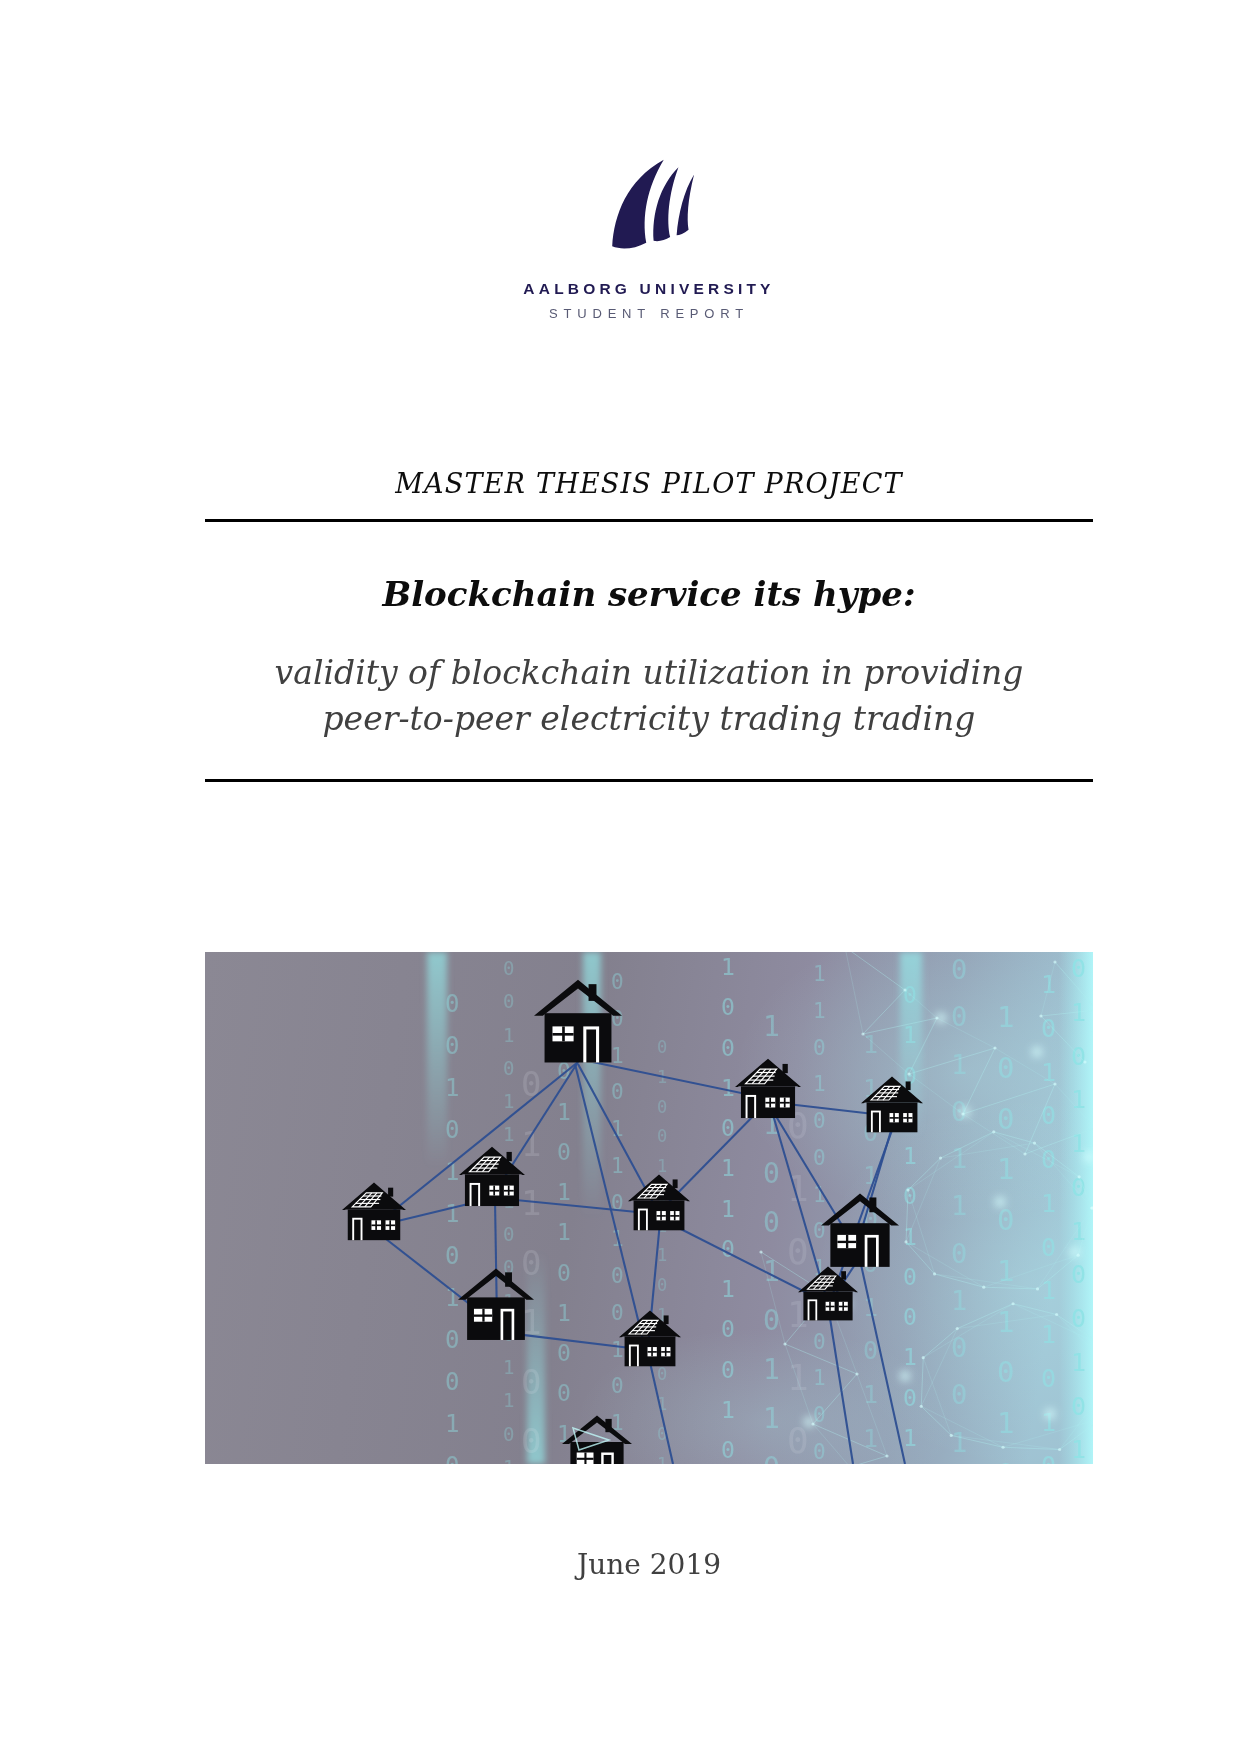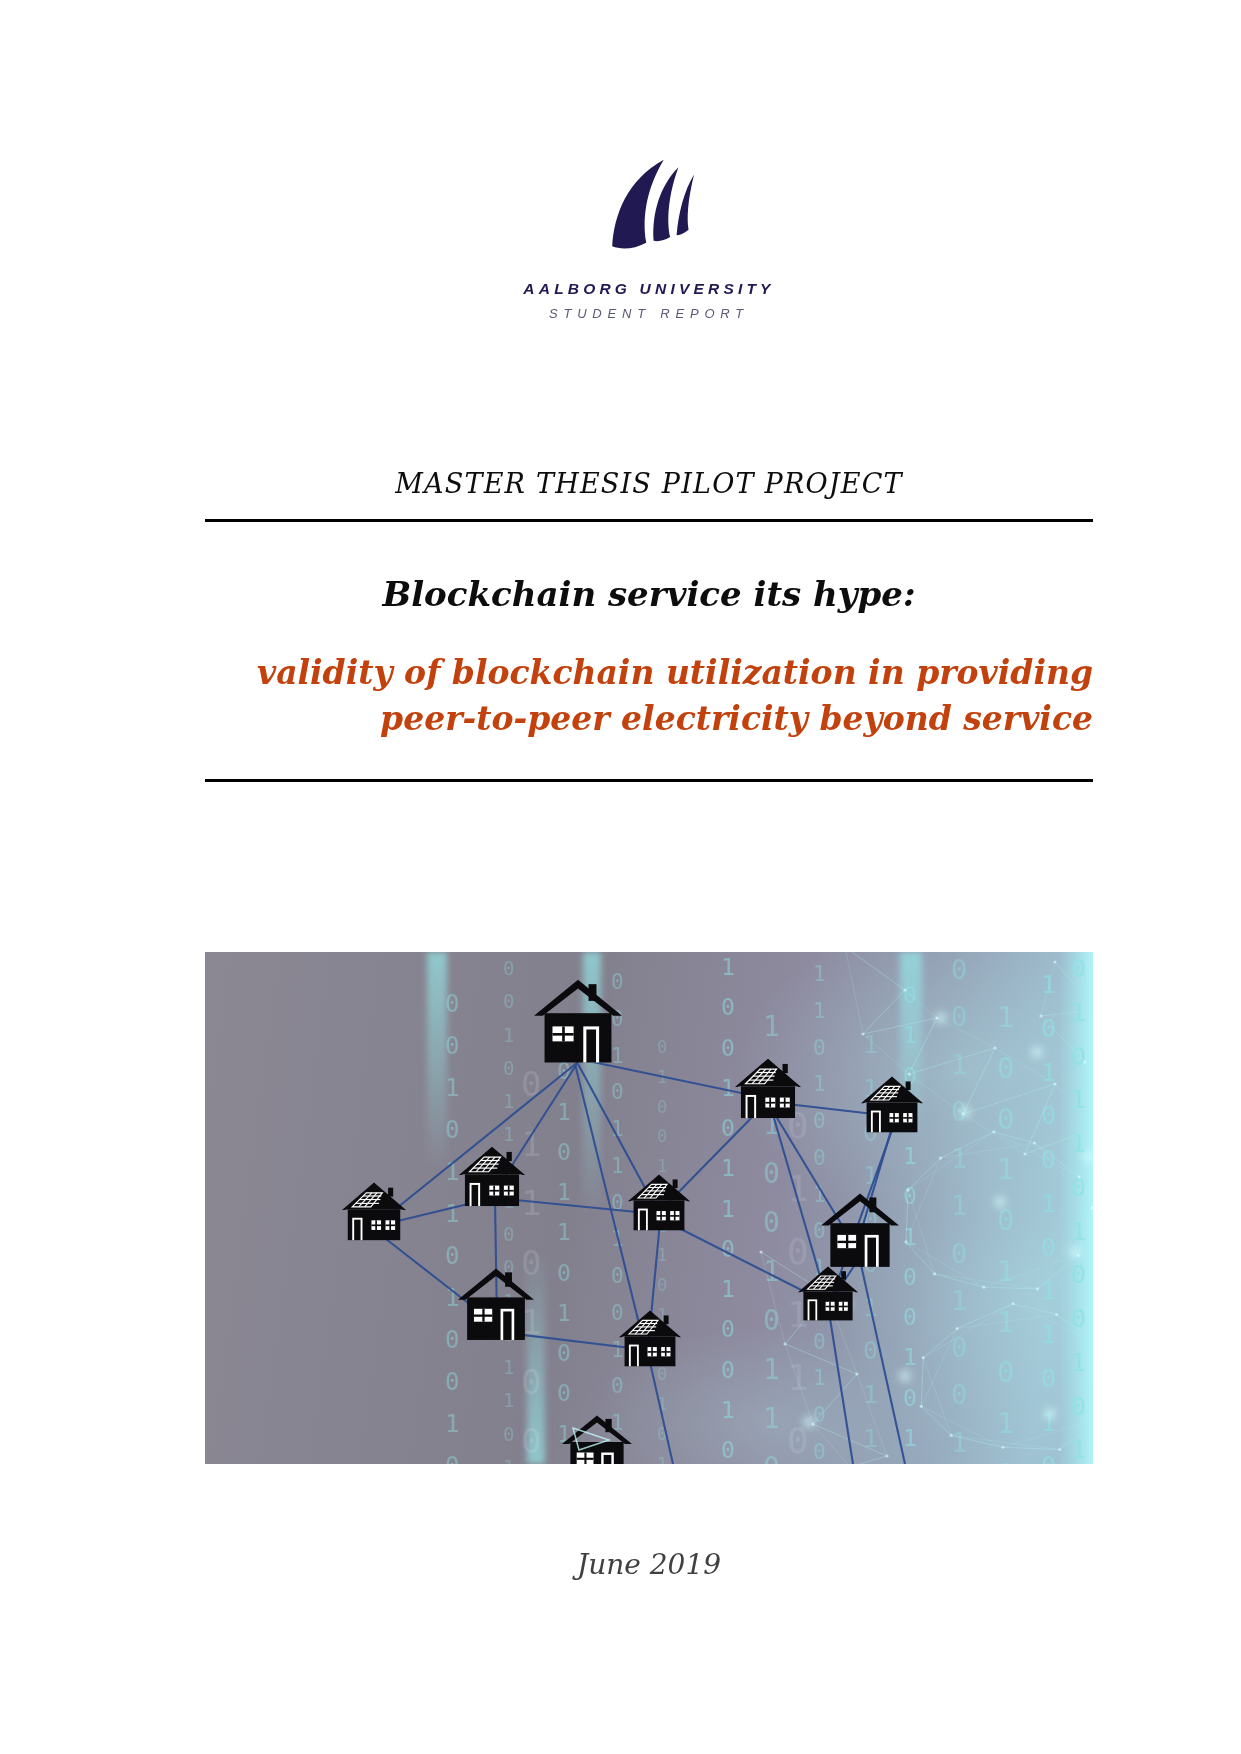--- a/index.html
+++ b/index.html
@@ -1,30 +1,30 @@
 <!DOCTYPE html>
 <html><head>
 <meta charset="utf-8">
 <style>
   html,body{margin:0;padding:0;background:#ffffff;}
   .page{position:relative;width:1241px;height:1754px;background:#ffffff;overflow:hidden;
         font-family:"DejaVu Serif",serif;color:#111;}
   .content{position:absolute;left:205px;top:0;width:888px;height:1754px;}
-  .abs{position:absolute;left:0;width:100%;text-align:center;font-style:italic;}
+  .abs{position:absolute;left:0;width:100%;text-align:center;}
   .logo-swoosh{top:156px;}
   .logo-swoosh svg{display:block;margin:0 auto;}
   .univ{top:280px;font-family:"Liberation Sans",sans-serif;font-weight:bold;
         font-size:15.5px;letter-spacing:4.2px;color:#211a52;}
   .rep{top:306px;font-family:"Liberation Sans",sans-serif;font-weight:normal;
        font-size:13px;letter-spacing:5.8px;color:#585a74;}
   .series{top:468px;font-style:italic;font-size:27px;letter-spacing:1.2px;color:#0d0d0d;}
   .rule{position:absolute;left:0;width:100%;height:3px;background:#000;}
   .r1{top:519px;} .r2{top:779px;}
   .title{top:574px;font-weight:bold;font-style:italic;font-size:34px;color:#0d0d0d;}
-  .subtitle{top:650px;font-weight:bold;font-style:italic;font-size:33px;line-height:1.38;color:#c2410c;text-align:right;}
+  .subtitle{top:650px;font-weight:normal;font-style:italic;font-size:33px;line-height:1.38;color:#404040;}
   .hero{position:absolute;left:0;top:952px;width:888px;height:512px;}
   .date{top:1548px;font-size:28px;color:#404040;}
   #edges line{stroke:#2e4f92;stroke-width:2.1;opacity:.95;}
   #binary-layer text{font-family:"DejaVu Sans Mono",monospace;}
 </style>
 </head>
 <body>
 
 <div class="page">
   <div class="content">
@@ -40,21 +40,21 @@
     </div>
     <div class="abs univ">AALBORG UNIVERSITY</div>
     <div class="abs series">MASTER THESIS PILOT PROJECT</div>
 
     <div class="abs rep">STUDENT REPORT</div>
     <div class="rule r1"></div>
 
     <div class="abs title">Blockchain service its hype:</div>
     <div class="abs subtitle">
       <div>validity of blockchain utilization in providing</div>
-      <div>peer-to-peer electricity beyond service</div>
+      <div>peer-to-peer electricity trading trading</div>
     </div>
 
     <div class="rule r2"></div>
 
     <div class="hero">
       <svg id="heroSvg" width="888" height="512" viewBox="0 0 888 512" role="img" aria-label="Illustration of a peer-to-peer electricity trading network: black house icons (some with rooftop solar panels) connected by dark blue lines, over a purple-grey background with vertical streams of teal binary digits 0 and 1, cyan light beams and a cyan low-poly wireframe mesh on the right side">
         <defs>
           <linearGradient id="bgG" x1="0" y1="0" x2="1" y2="0.08">
             <stop offset="0" stop-color="#8b8894"></stop>
             <stop offset="0.45" stop-color="#83808e"></stop>

